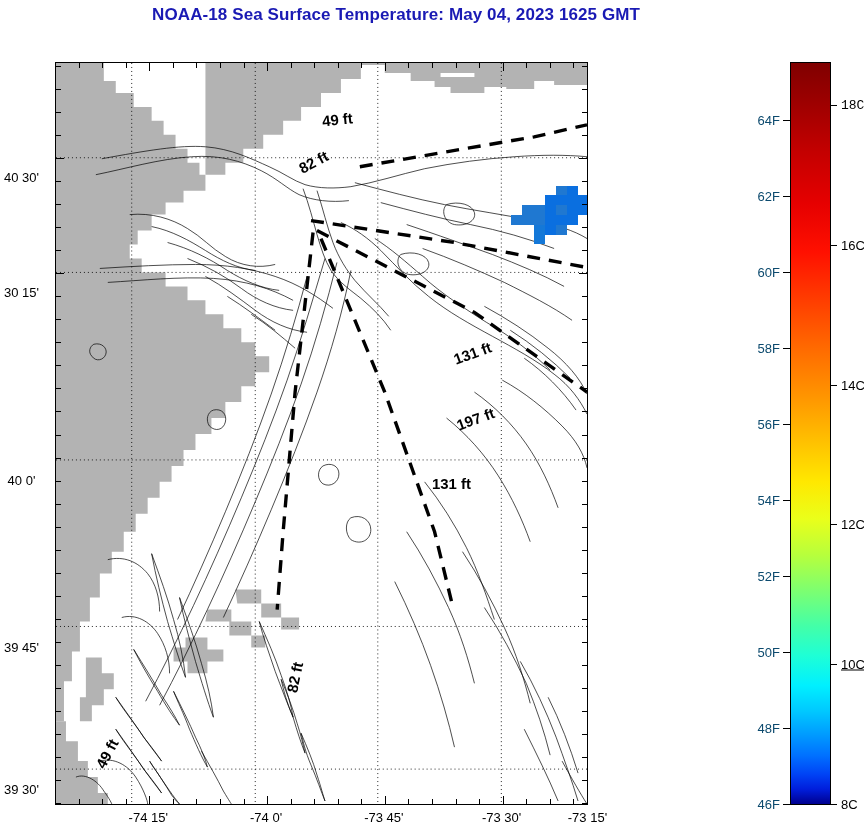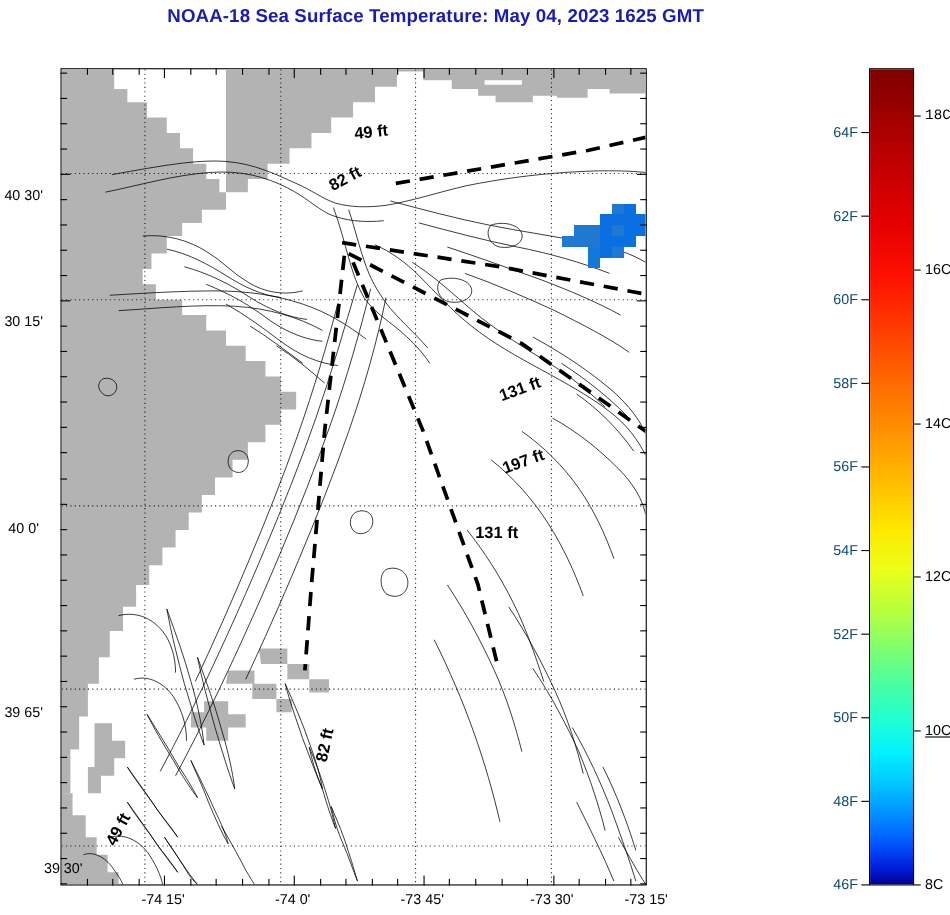--- a/index.html
+++ b/index.html
@@ -420,22 +420,22 @@
     <div class="axlabel xlabel" style="left: 148.275px;">-74 15'</div>
     <div class="axlabel xlabel" style="left: 266.068px;">-74 0'</div>
     <div class="axlabel xlabel" style="left: 383.861px;">-73 45'</div>
     <div class="axlabel xlabel" style="left: 501.654px;">-73 30'</div>
     <div class="axlabel xlabel" style="left: 587.467px;">-73 15'</div>
   </div>
 <div id="ylabels">
     <div class="axlabel ylabel" style="top: 157.104px; left: 0px; width: 43px;">40 30'</div>
     <div class="axlabel ylabel" style="top: 272.269px; left: 0px; width: 43px;">30 15'</div>
     <div class="axlabel ylabel" style="top: 460.248px; left: 0px; width: 43px;">40 0'</div>
-    <div class="axlabel ylabel" style="top: 626.68px; left: 0px; width: 43px;">39 65'</div>
-    <div class="axlabel ylabel" style="top: 769.336px; left: 0px; width: 43px; padding-left: 36px;">39 30'</div>
+    <div class="axlabel ylabel" style="top: 626.68px; left: 0px; width: 43px;">39 45'</div>
+    <div class="axlabel ylabel" style="top: 769.336px; left: 0px; width: 43px;">39 30'</div>
   </div>
 
 <div id="cbar-panel">
   <div id="cbar-grad" style="background: linear-gradient(rgb(128, 0, 0) 0%, rgb(158, 0, 0) 5.5%, rgb(196, 0, 0) 12%, rgb(230, 0, 0) 19%, rgb(255, 16, 0) 25.5%, rgb(255, 61, 0) 32%, rgb(255, 106, 0) 38.5%, rgb(255, 149, 0) 45%, rgb(255, 192, 0) 51%, rgb(255, 232, 0) 56.5%, rgb(234, 255, 26) 61.5%, rgb(182, 255, 61) 66.5%, rgb(121, 255, 116) 71.5%, rgb(67, 255, 168) 76%, rgb(30, 255, 214) 80%, rgb(0, 240, 255) 84%, rgb(0, 200, 255) 87.5%, rgb(0, 157, 255) 90.5%, rgb(0, 112, 255) 93.5%, rgb(0, 67, 245) 96%, rgb(0, 30, 220) 98%, rgb(0, 0, 143) 100%);"></div>
   <div id="cbar-f">
       <div class="cb-tick-l" style="top: 7.69231%;"></div>
       <div class="cb-lab-f" style="top: 7.69231%;">64F</div>
       <div class="cb-tick-l" style="top: 17.9487%;"></div>
       <div class="cb-lab-f" style="top: 17.9487%;">62F</div>
       <div class="cb-tick-l" style="top: 28.2051%;"></div>

